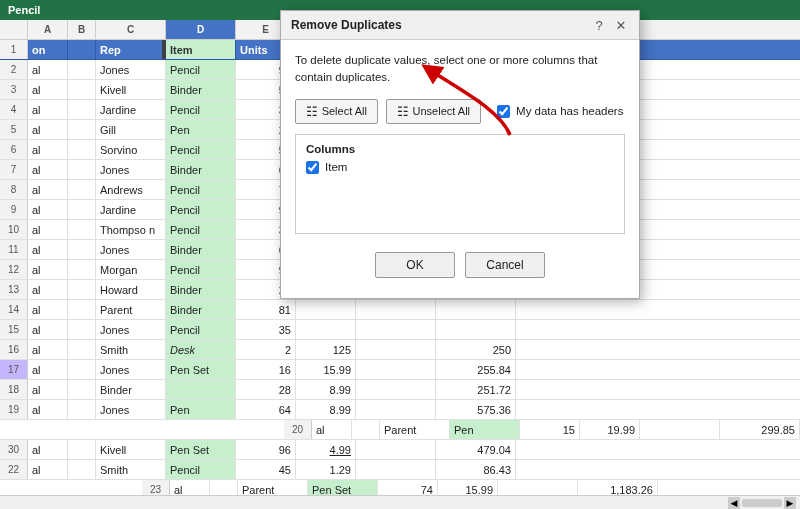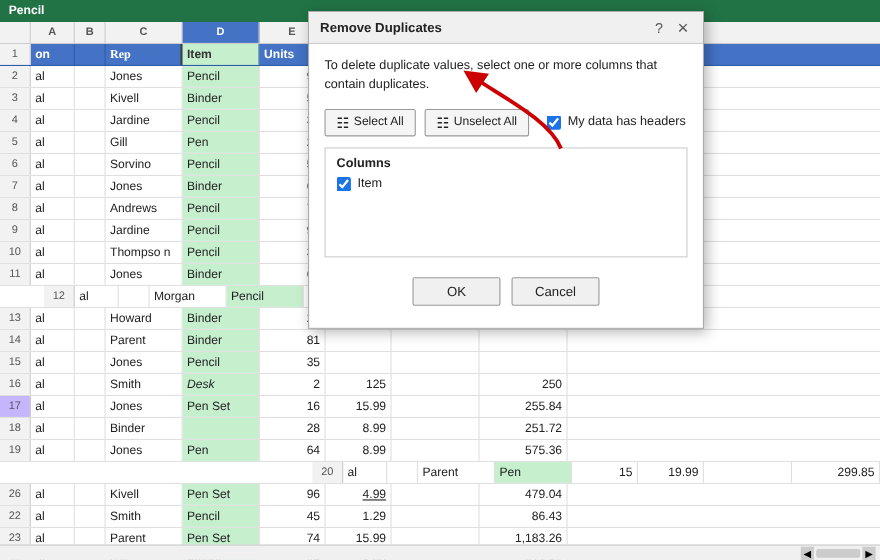--- a/index.html
+++ b/index.html
@@ -242,21 +242,21 @@
     <div class="sheet-header-cell col-header-e" style="font-size:10px; color:#555; border-right:1px solid #ccc; justify-content:center; display:flex; align-items:center; width:60px; min-width:60px;">E</div>
     <div class="sheet-header-cell col-header-f" style="font-size:10px; color:#555; border-right:1px solid #ccc; justify-content:center; display:flex; align-items:center; width:60px; min-width:60px;">F</div>
     <div class="sheet-header-cell col-header-g" style="font-size:10px; color:#555; border-right:1px solid #ccc; justify-content:center; display:flex; align-items:center; width:80px; min-width:80px;">G</div>
     <div class="sheet-header-cell col-header-h" style="font-size:10px; color:#555; border-right:1px solid #ccc; justify-content:center; display:flex; align-items:center; width:80px; min-width:80px;">H</div>
   </div>
 
   <div style="display:flex; height:20px; background:#4472c4; border-bottom:1px solid #2e5da8;">
     <div class="sheet-cell row-num" style="background:#f2f2f2; color:#555; width:28px; min-width:28px; border-right:1px solid #ccc; font-size:10px; justify-content:center; display:flex; align-items:center;">1</div>
     <div style="display:flex; align-items:center; padding:0 4px; color:white; font-weight:600; font-size:11px; border-right:1px solid #2e5da8; width:40px; min-width:40px;">on</div>
     <div style="display:flex; align-items:center; padding:0 4px; color:white; font-weight:600; font-size:11px; border-right:1px solid #2e5da8; width:28px; min-width:28px;"></div>
-    <div style="display:flex; align-items:center; padding:0 4px; color:white; font-weight:600; font-size:11px; border-right:2px solid #404040; width:70px; min-width:70px;font-family:Liberation Serif, serif;">Rep</div>
+    <div style="display:flex; align-items:center; padding:0 4px; color:white; font-weight:600; font-size:11px; border-right:4px solid #404040; width:70px; min-width:70px;">Rep</div>
     <div style="display:flex; align-items:center; padding:0 4px; color:white; font-weight:600; font-size:11px; border-right:1px solid #2e5da8; width:70px; min-width:70px; background:#c6efce; color:#333;">Item</div>
     <div style="display:flex; align-items:center; padding:0 4px; color:white; font-weight:600; font-size:11px; border-right:1px solid #2e5da8; width:60px; min-width:60px;">Units</div>
     <div style="display:flex; align-items:center; padding:0 4px; color:white; font-weight:600; font-size:11px; border-right:1px solid #2e5da8; width:60px; min-width:60px;"></div>
     <div style="display:flex; align-items:center; padding:0 4px; color:white; font-weight:600; font-size:11px; border-right:1px solid #2e5da8; width:80px; min-width:80px;"></div>
     <div style="display:flex; align-items:center; padding:0 4px; color:white; font-weight:600; font-size:11px; border-right:1px solid #2e5da8; width:80px; min-width:80px;"></div>
   </div>
 
   <div id="sheet-rows-container">
       <div style="display: flex; height: 20px; border-bottom: 1px solid rgb(224, 224, 224);">
     <div style="background:#f2f2f2; color:#555; font-size:10px; width:28px; min-width:28px; border-right:1px solid #ccc; display:flex; align-items:center; justify-content:center;">2</div>
@@ -361,21 +361,21 @@
     <div style="background:#f2f2f2; color:#555; font-size:10px; width:28px; min-width:28px; border-right:1px solid #ccc; display:flex; align-items:center; justify-content:center;">11</div>
     <div style="display:flex; align-items:center; padding:0 4px; font-size:11px; color:#222; width:40px; min-width:40px; border-right:1px solid #e0e0e0; overflow:hidden;">al</div>
     <div style="display:flex; align-items:center; padding:0 4px; font-size:11px; color:#222; width:28px; min-width:28px; border-right:1px solid #e0e0e0;"></div>
     <div style="display:flex; align-items:center; padding:0 4px; font-size:11px; color:#222; width:70px; min-width:70px; border-right:1px solid #e0e0e0; overflow:hidden; white-space:nowrap;">Jones</div>
     <div style="display:flex; align-items:center; padding:0 4px; font-size:11px; color:#222; width:70px; min-width:70px; border-right:1px solid #e0e0e0; background:#c6efce; overflow:hidden; white-space:nowrap;">Binder</div>
     <div style="display:flex; align-items:center; padding:0 4px; font-size:11px; color:#222; width:60px; min-width:60px; border-right:1px solid #e0e0e0; justify-content:flex-end;">60</div>
     <div style="display:flex; align-items:center; padding:0 4px; font-size:11px; color:#222; width:60px; min-width:60px; border-right:1px solid #e0e0e0; justify-content:flex-end;"></div>
     <div style="display:flex; align-items:center; padding:0 4px; font-size:11px; color:#222; width:80px; min-width:80px; border-right:1px solid #e0e0e0; justify-content:flex-end;"></div>
     <div style="display:flex; align-items:center; padding:0 4px; font-size:11px; color:#222; width:80px; min-width:80px; border-right:1px solid #e0e0e0; justify-content:flex-end;"></div>
   </div>
-      <div style="display: flex; height: 20px; border-bottom: 1px solid rgb(224, 224, 224); padding-left: 40px;">
+      <div style="display: flex; height: 20px; border-bottom: 1px solid rgb(224, 224, 224);">
     <div style="background:#f2f2f2; color:#555; font-size:10px; width:28px; min-width:28px; border-right:1px solid #ccc; display:flex; align-items:center; justify-content:center;">12</div>
     <div style="display:flex; align-items:center; padding:0 4px; font-size:11px; color:#222; width:40px; min-width:40px; border-right:1px solid #e0e0e0; overflow:hidden;">al</div>
     <div style="display:flex; align-items:center; padding:0 4px; font-size:11px; color:#222; width:28px; min-width:28px; border-right:1px solid #e0e0e0;"></div>
     <div style="display:flex; align-items:center; padding:0 4px; font-size:11px; color:#222; width:70px; min-width:70px; border-right:1px solid #e0e0e0; overflow:hidden; white-space:nowrap;">Morgan</div>
     <div style="display:flex; align-items:center; padding:0 4px; font-size:11px; color:#222; width:70px; min-width:70px; border-right:1px solid #e0e0e0; background:#c6efce; overflow:hidden; white-space:nowrap;">Pencil</div>
     <div style="display:flex; align-items:center; padding:0 4px; font-size:11px; color:#222; width:60px; min-width:60px; border-right:1px solid #e0e0e0; justify-content:flex-end;">90</div>
     <div style="display:flex; align-items:center; padding:0 4px; font-size:11px; color:#222; width:60px; min-width:60px; border-right:1px solid #e0e0e0; justify-content:flex-end;"></div>
     <div style="display:flex; align-items:center; padding:0 4px; font-size:11px; color:#222; width:80px; min-width:80px; border-right:1px solid #e0e0e0; justify-content:flex-end;"></div>
     <div style="display:flex; align-items:center; padding:0 4px; font-size:11px; color:#222; width:80px; min-width:80px; border-right:1px solid #e0e0e0; justify-content:flex-end;"></div>
   </div>
@@ -461,42 +461,42 @@
     <div style="display:flex; align-items:center; padding:0 4px; font-size:11px; color:#222; width:40px; min-width:40px; border-right:1px solid #e0e0e0; overflow:hidden;">al</div>
     <div style="display:flex; align-items:center; padding:0 4px; font-size:11px; color:#222; width:28px; min-width:28px; border-right:1px solid #e0e0e0;"></div>
     <div style="display:flex; align-items:center; padding:0 4px; font-size:11px; color:#222; width:70px; min-width:70px; border-right:1px solid #e0e0e0; overflow:hidden; white-space:nowrap;">Parent</div>
     <div style="display:flex; align-items:center; padding:0 4px; font-size:11px; color:#222; width:70px; min-width:70px; border-right:1px solid #e0e0e0; background:#c6efce; overflow:hidden; white-space:nowrap;">Pen</div>
     <div style="display:flex; align-items:center; padding:0 4px; font-size:11px; color:#222; width:60px; min-width:60px; border-right:1px solid #e0e0e0; justify-content:flex-end;">15</div>
     <div style="display:flex; align-items:center; padding:0 4px; font-size:11px; color:#222; width:60px; min-width:60px; border-right:1px solid #e0e0e0; justify-content:flex-end;">19.99</div>
     <div style="display:flex; align-items:center; padding:0 4px; font-size:11px; color:#222; width:80px; min-width:80px; border-right:1px solid #e0e0e0; justify-content:flex-end;"></div>
     <div style="display:flex; align-items:center; padding:0 4px; font-size:11px; color:#222; width:80px; min-width:80px; border-right:1px solid #e0e0e0; justify-content:flex-end;">299.85</div>
   </div>
       <div style="display: flex; height: 20px; border-bottom: 1px solid rgb(224, 224, 224);">
-    <div style="background:#f2f2f2; color:#555; font-size:10px; width:28px; min-width:28px; border-right:1px solid #ccc; display:flex; align-items:center; justify-content:center;">26</div>
+    <div style="background:#f2f2f2; color:#555; font-size:10px; width:28px; min-width:28px; border-right:1px solid #ccc; display:flex; align-items:center; justify-content:center;">30</div>
     <div style="display:flex; align-items:center; padding:0 4px; font-size:11px; color:#222; width:40px; min-width:40px; border-right:1px solid #e0e0e0; overflow:hidden;">al</div>
     <div style="display:flex; align-items:center; padding:0 4px; font-size:11px; color:#222; width:28px; min-width:28px; border-right:1px solid #e0e0e0;"></div>
     <div style="display:flex; align-items:center; padding:0 4px; font-size:11px; color:#222; width:70px; min-width:70px; border-right:1px solid #e0e0e0; overflow:hidden; white-space:nowrap;">Kivell</div>
     <div style="display:flex; align-items:center; padding:0 4px; font-size:11px; color:#222; width:70px; min-width:70px; border-right:1px solid #e0e0e0; background:#c6efce; overflow:hidden; white-space:nowrap;">Pen Set</div>
     <div style="display:flex; align-items:center; padding:0 4px; font-size:11px; color:#222; width:60px; min-width:60px; border-right:1px solid #e0e0e0; justify-content:flex-end;">96</div>
     <div style="display:flex; align-items:center; padding:0 4px; font-size:11px; color:#222; width:60px; min-width:60px; border-right:1px solid #e0e0e0; justify-content:flex-end;text-decoration:underline;">4.99</div>
     <div style="display:flex; align-items:center; padding:0 4px; font-size:11px; color:#222; width:80px; min-width:80px; border-right:1px solid #e0e0e0; justify-content:flex-end;"></div>
     <div style="display:flex; align-items:center; padding:0 4px; font-size:11px; color:#222; width:80px; min-width:80px; border-right:1px solid #e0e0e0; justify-content:flex-end;">479.04</div>
   </div>
       <div style="display: flex; height: 20px; border-bottom: 1px solid rgb(224, 224, 224);">
     <div style="background:#f2f2f2; color:#555; font-size:10px; width:28px; min-width:28px; border-right:1px solid #ccc; display:flex; align-items:center; justify-content:center;">22</div>
     <div style="display:flex; align-items:center; padding:0 4px; font-size:11px; color:#222; width:40px; min-width:40px; border-right:1px solid #e0e0e0; overflow:hidden;">al</div>
     <div style="display:flex; align-items:center; padding:0 4px; font-size:11px; color:#222; width:28px; min-width:28px; border-right:1px solid #e0e0e0;"></div>
     <div style="display:flex; align-items:center; padding:0 4px; font-size:11px; color:#222; width:70px; min-width:70px; border-right:1px solid #e0e0e0; overflow:hidden; white-space:nowrap;">Smith</div>
     <div style="display:flex; align-items:center; padding:0 4px; font-size:11px; color:#222; width:70px; min-width:70px; border-right:1px solid #e0e0e0; background:#c6efce; overflow:hidden; white-space:nowrap;">Pencil</div>
     <div style="display:flex; align-items:center; padding:0 4px; font-size:11px; color:#222; width:60px; min-width:60px; border-right:1px solid #e0e0e0; justify-content:flex-end;">45</div>
     <div style="display:flex; align-items:center; padding:0 4px; font-size:11px; color:#222; width:60px; min-width:60px; border-right:1px solid #e0e0e0; justify-content:flex-end;">1.29</div>
     <div style="display:flex; align-items:center; padding:0 4px; font-size:11px; color:#222; width:80px; min-width:80px; border-right:1px solid #e0e0e0; justify-content:flex-end;"></div>
     <div style="display:flex; align-items:center; padding:0 4px; font-size:11px; color:#222; width:80px; min-width:80px; border-right:1px solid #e0e0e0; justify-content:flex-end;">86.43</div>
   </div>
-      <div style="display: flex; height: 20px; border-bottom: 1px solid rgb(224, 224, 224);">
+      <div style="display: flex; height: 20px; border-bottom: 1px solid rgb(224, 224, 224); justify-content: center;">
     <div style="background:#f2f2f2; color:#555; font-size:10px; width:28px; min-width:28px; border-right:1px solid #ccc; display:flex; align-items:center; justify-content:center;">23</div>
     <div style="display:flex; align-items:center; padding:0 4px; font-size:11px; color:#222; width:40px; min-width:40px; border-right:1px solid #e0e0e0; overflow:hidden;">al</div>
     <div style="display:flex; align-items:center; padding:0 4px; font-size:11px; color:#222; width:28px; min-width:28px; border-right:1px solid #e0e0e0;"></div>
     <div style="display:flex; align-items:center; padding:0 4px; font-size:11px; color:#222; width:70px; min-width:70px; border-right:1px solid #e0e0e0; overflow:hidden; white-space:nowrap;">Parent</div>
     <div style="display:flex; align-items:center; padding:0 4px; font-size:11px; color:#222; width:70px; min-width:70px; border-right:1px solid #e0e0e0; background:#c6efce; overflow:hidden; white-space:nowrap;">Pen Set</div>
     <div style="display:flex; align-items:center; padding:0 4px; font-size:11px; color:#222; width:60px; min-width:60px; border-right:1px solid #e0e0e0; justify-content:flex-end;">74</div>
     <div style="display:flex; align-items:center; padding:0 4px; font-size:11px; color:#222; width:60px; min-width:60px; border-right:1px solid #e0e0e0; justify-content:flex-end;">15.99</div>
     <div style="display:flex; align-items:center; padding:0 4px; font-size:11px; color:#222; width:80px; min-width:80px; border-right:1px solid #e0e0e0; justify-content:flex-end;"></div>
     <div style="display:flex; align-items:center; padding:0 4px; font-size:11px; color:#222; width:80px; min-width:80px; border-right:1px solid #e0e0e0; justify-content:flex-end;">1,183.26</div>
   </div>

